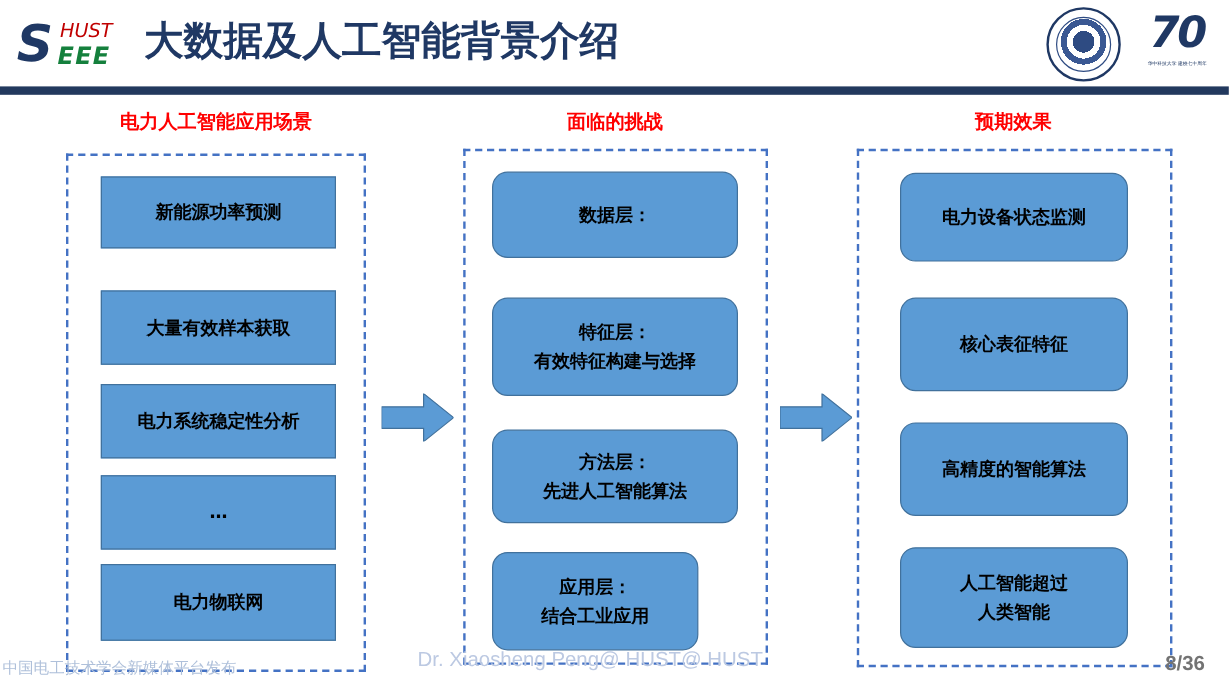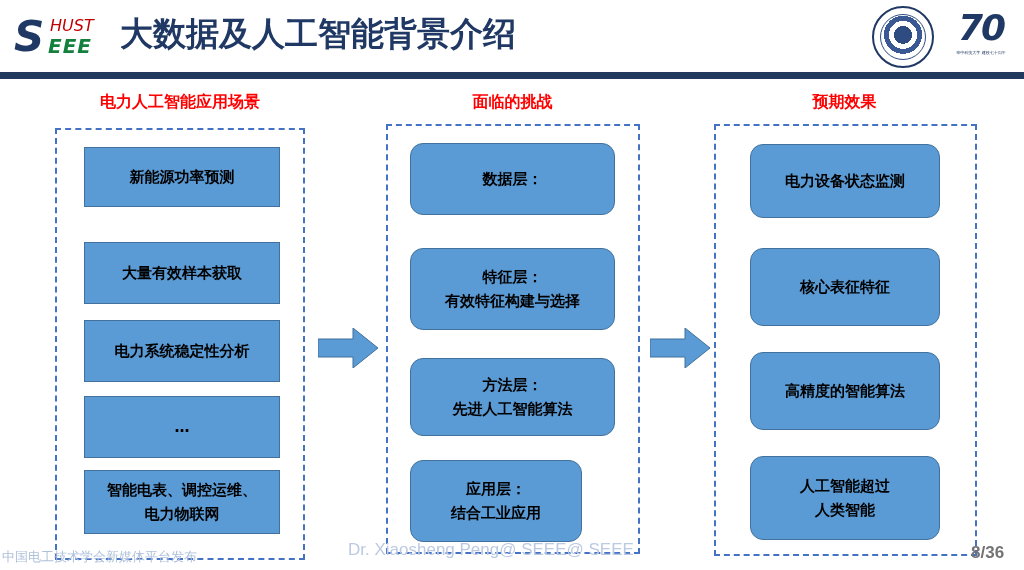--- a/index.html
+++ b/index.html
@@ -265,21 +265,20 @@
 <div class="box" id="c0b1">
   <span class="ln">大量有效样本获取</span>
 </div>
 <div class="box" id="c0b2">
   <span class="ln">电力系统稳定性分析</span>
 </div>
 <div class="box" id="c0b3">
   <span class="ln">…</span>
 </div>
 <div class="box" id="c0b4">
-  <span class="ln">智能电表、调控运维、</span>
   <span class="ln">电力物联网</span>
 </div>
 
 <div class="box rounded" id="c1b0">
   <span class="ln">数据层：</span>
 </div>
 <div class="box rounded" id="c1b1">
   <span class="ln">特征层：</span>
   <span class="ln">有效特征构建与选择</span>
 </div>
@@ -311,14 +310,14 @@
     <polygon points="0,11 35,11 35,0 60,20 35,40 35,29 0,29" fill="#5B9BD5" stroke="#41719C" stroke-width="1"></polygon>
   </svg>
 </div>
 <div class="arrow" id="arrow-1">
   <svg width="60" height="40" viewBox="0 0 60 40">
     <polygon points="0,11 35,11 35,0 60,20 35,40 35,29 0,29" fill="#5B9BD5" stroke="#41719C" stroke-width="1"></polygon>
   </svg>
 </div>
 
 <div class="watermark">中国电工技术学会新媒体平台发布</div>
-<div class="presenter">Dr. Xiaosheng Peng@ SEEE@ SEEE</div>
+<div class="presenter">Dr. Xiaosheng Peng@ HUST@ HUST</div>
 <div class="page-num">8/36</div>
 
 </body></html>

